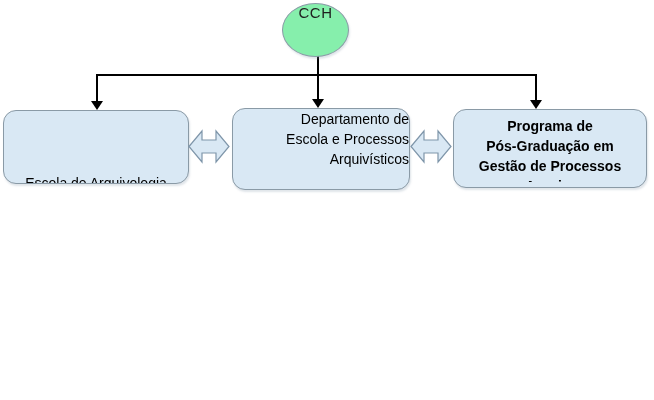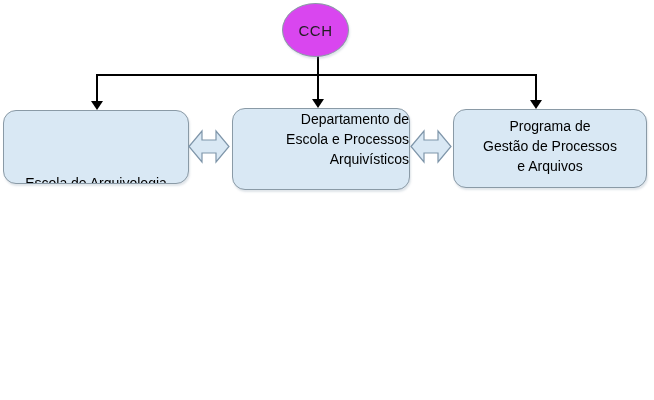--- a/index.html
+++ b/index.html
@@ -31,25 +31,24 @@
     border-right: 6px solid transparent;
     border-top: 9px solid #000000;
   }
   
   .ellipse {
     position: absolute;
     left: 282px;
     top: 3px;
     width: 67px;
     height: 54px;
-    background: #d946ef;
+    background: #86efac;
     border: 1px solid #8a9aa6;
     border-radius: 50%;
     display: flex;
-    align-items: center;
     justify-content: center;
     font-size: 15px;
     color: #1f1f1f;
     letter-spacing: 0.5px;
     box-shadow: 1px 2px 2px rgba(130,150,170,0.25);
     box-sizing: border-box;
   }
   
   .node {
     position: absolute;
@@ -67,20 +66,21 @@
   .node .node-text { width: 100%; }
   #box-escola { left: 3px;   top: 110px; width: 186px; height: 74px; }
   #box-escola .node-text { padding-top: 62px; }
   #box-departamento { left: 232px; top: 108px; width: 178px; height: 82px; }
   #box-departamento .node-text { padding-top: 0; text-align: right; }
   #box-programa { left: 453px; top: 109px; width: 194px; height: 79px; }
   #box-programa .node-text {
     padding-top: 6px;
     height: 66px;          
     overflow: hidden;
+    font-weight: bold;
   }
   .line { white-space: nowrap; }
   
   .dbl-arrow { position: absolute; width: 42px; height: 37px; }
 </style>
 </head>
 <body>
 
 <div class="canvas">
 
@@ -110,20 +110,21 @@
     <div class="node-text">
       <div class="line">Departamento de</div>
       <div class="line">Escola e Processos</div>
       <div class="line">Arquivísticos</div>
     </div>
   </div>
 
   <div class="node" id="box-programa">
     <div class="node-text">
       <div class="line">Programa de</div>
+      <div class="line">Pós-Graduação em</div>
       <div class="line">Gestão de Processos</div>
       <div class="line">e Arquivos</div>
     </div>
   </div>
 
   <svg class="dbl-arrow" style="left:188px; top:128px;" viewBox="0 0 42 37" aria-hidden="true">
     <path d="M1,18.5 L14,3 L14,12 L28,12 L28,3 L41,18.5 L28,34 L28,25 L14,25 L14,34 Z" fill="#d9e8f4" stroke="#7f96aa" stroke-width="1.2" stroke-linejoin="miter"></path>
   </svg>
 
   <svg class="dbl-arrow" style="left:410px; top:128px;" viewBox="0 0 42 37" aria-hidden="true">

